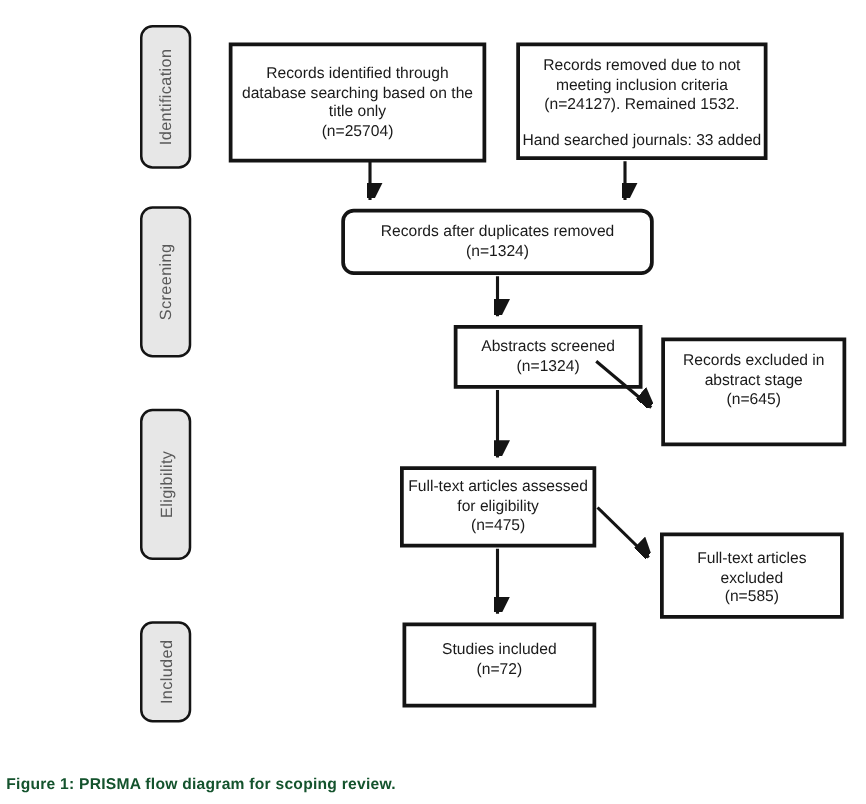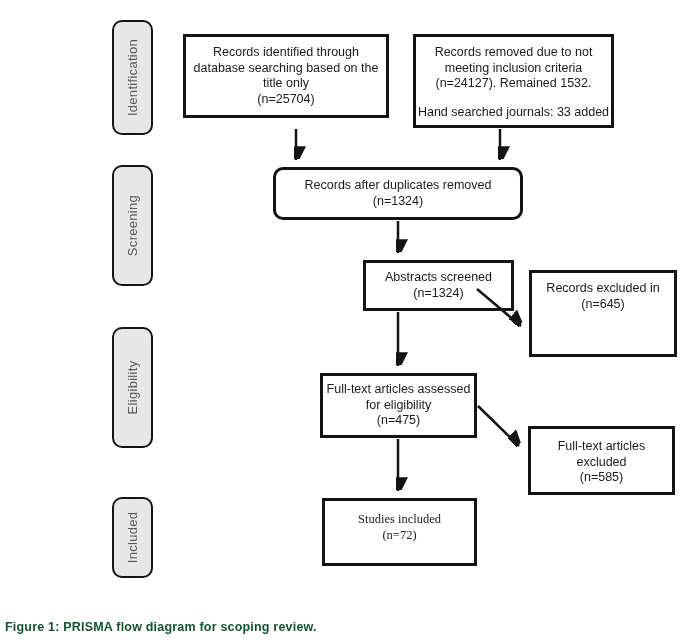--- a/index.html
+++ b/index.html
@@ -86,21 +86,21 @@
   <div class="stage" style="top:165px; height:121px;">
     <span>Screening</span>
   </div>
   <div class="stage" style="top:327px; height:121px;">
     <span>Eligibility</span>
   </div>
   <div class="stage" style="top:497px; height:81px;">
     <span>Included</span>
   </div>
 
-  <div class="node v-center" style="left:183px; top:34px; width:206px; height:84px;">
+  <div class="node v-center" style="left:183px; top:34px; width:206px; height:96px;">
     <div class="lines">
       <div>Records identified through</div>
       <div>database searching based on the</div>
       <div>title only</div>
       <div>(n=25704)</div>
     </div>
   </div>
 
   <div class="node v-top" style="left:413px; top:34px; width:201px; height:94px;">
     <div class="lines">
@@ -121,41 +121,42 @@
   <div class="node v-center" style="left:323px; top:260px; width:151px; height:51px;margin-left:40px;">
     <div class="lines">
       <div>Abstracts screened</div>
       <div>(n=1324)</div>
     </div>
   </div>
 
   <div class="node v-top" style="left:529px; top:270px; width:148px; height:87px;">
     <div class="lines">
       <div>Records excluded in</div>
+      <div>abstract stage</div>
       <div>(n=645)</div>
     </div>
   </div>
 
   <div class="node v-center" style="left:320px; top:373px; width:157px; height:65px;align-items:flex-end;">
     <div class="lines">
       <div>Full-text articles assessed</div>
       <div>for eligibility</div>
       <div>(n=475)</div>
     </div>
   </div>
 
   <div class="node v-top" style="left:528px; top:426px; width:147px; height:69px; padding-top:10px;">
     <div class="lines">
       <div>Full-text articles</div>
       <div>excluded</div>
       <div>(n=585)</div>
     </div>
   </div>
 
-  <div class="node v-top" style="left:322px; top:498px; width:155px; height:68px; padding-top:11px;font-family:Liberation Serif, serif;">
+  <div class="node v-top" style="left:322px; top:498px; width:155px; height:68px; padding-top:11px;">
     <div class="lines">
       <div>Studies included</div>
       <div>(n=72)</div>
     </div>
   </div>
 
   <svg id="arrows" xmlns="http://www.w3.org/2000/svg">
     <defs>
       <marker id="ah" markerWidth="5" markerHeight="5" refX="5.5" refY="4" orient="auto">
         <path d="M0,0 L8,4 L0,8 z" fill="#141414"></path>

